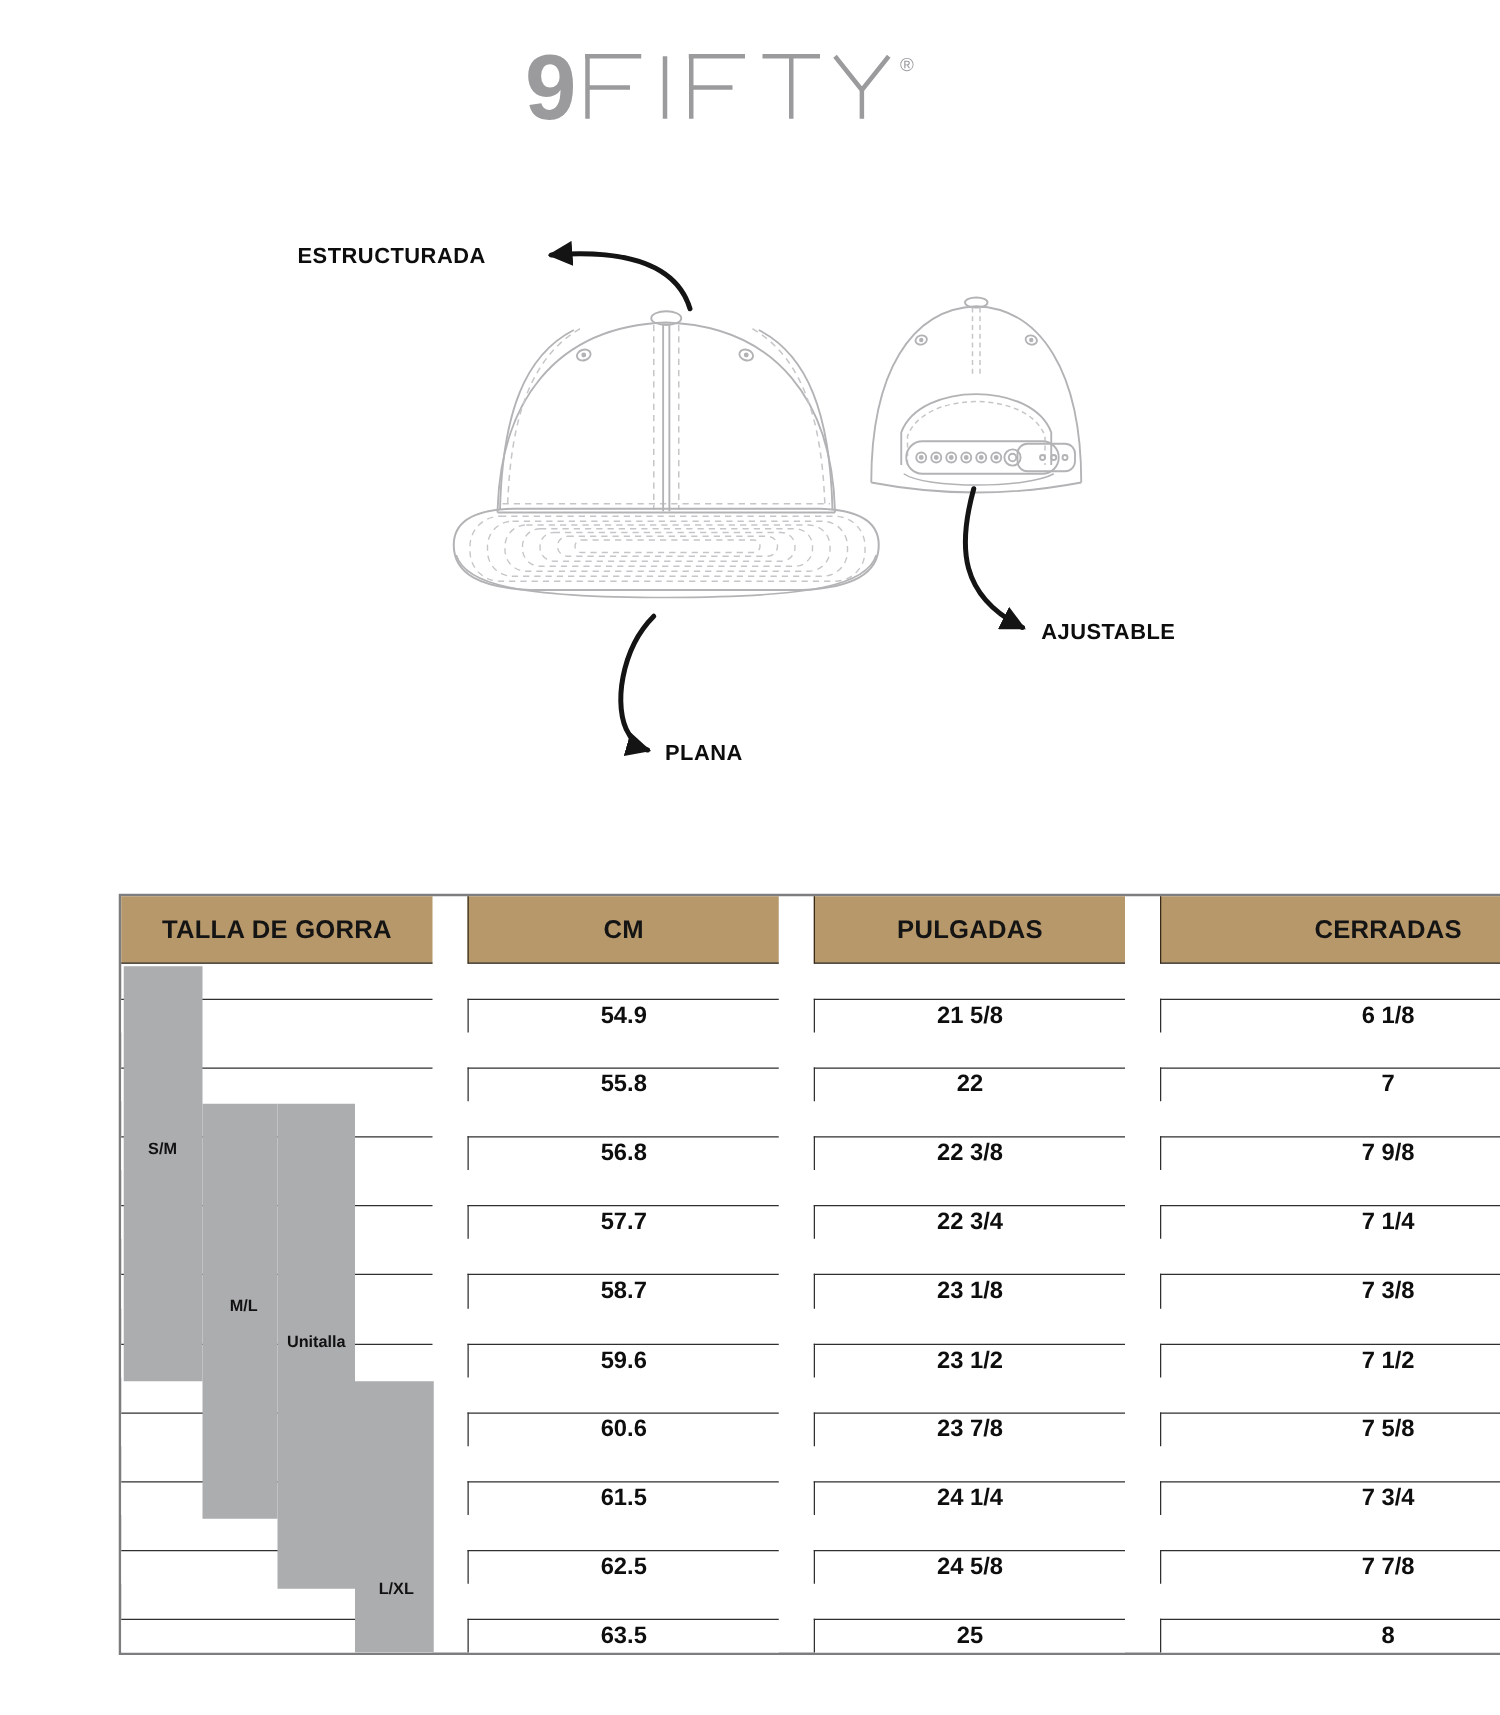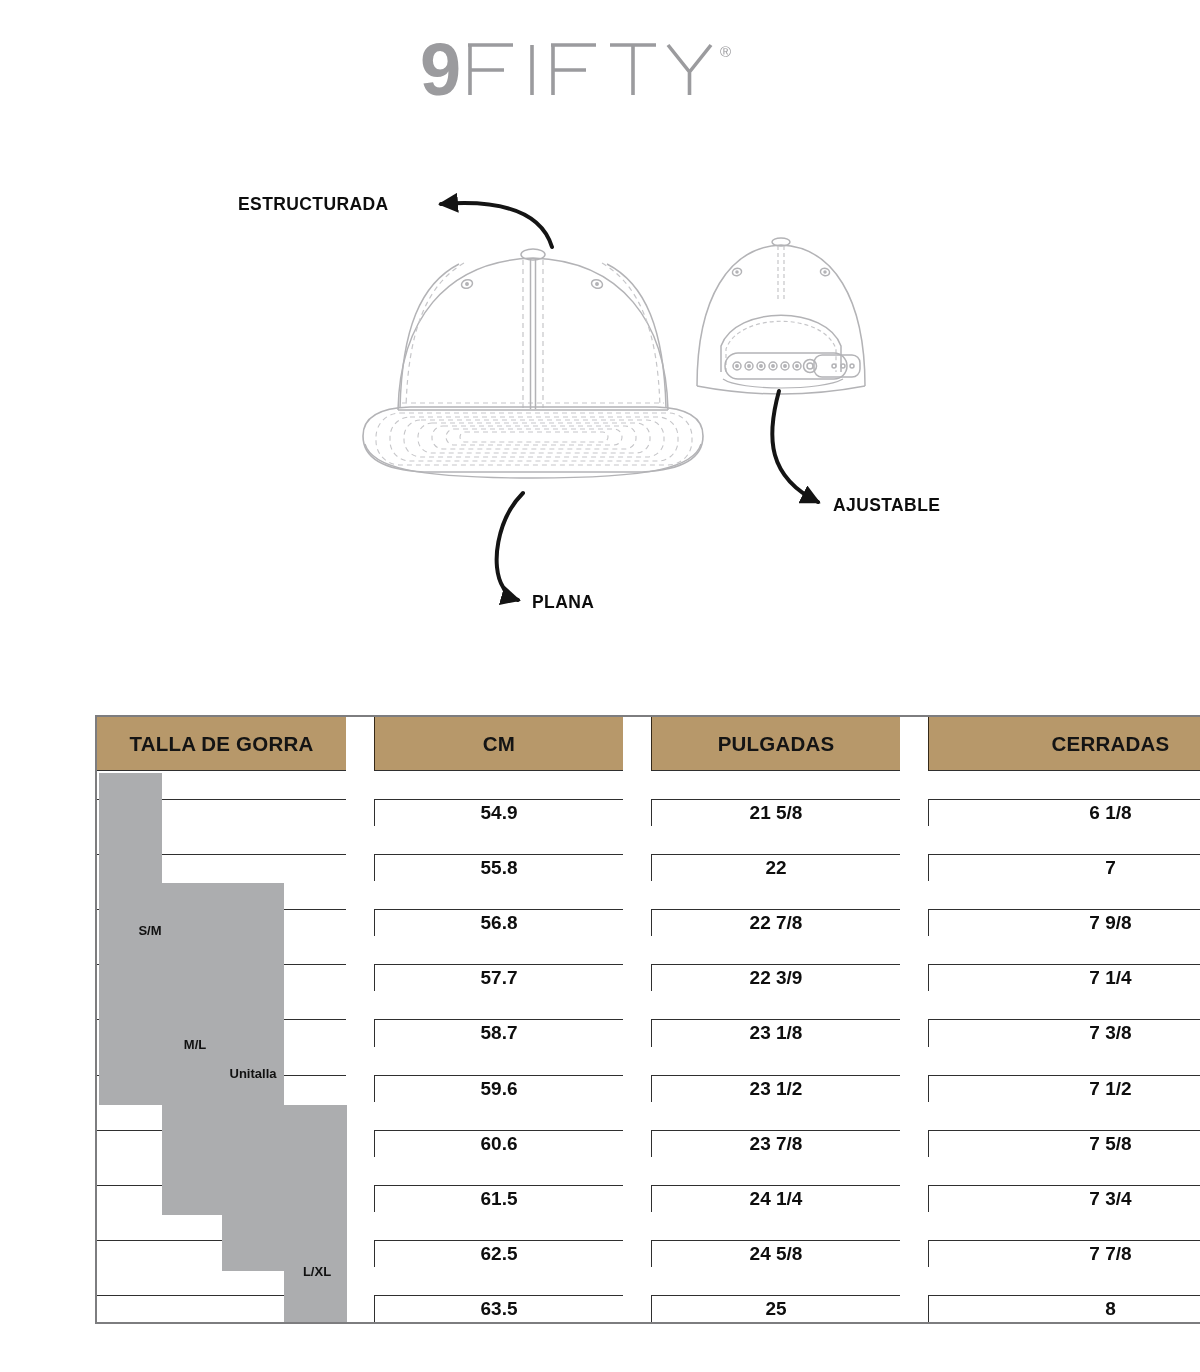--- a/index.html
+++ b/index.html
@@ -61,21 +61,21 @@
   .strip{position:absolute;background:var(--range-gray);z-index:2;}
   .strip-sm {left:2px;   top:56px;  width:63px;  height:332px;}
   .strip-ml {left:65px;  top:166px; width:60px;  height:332px;}
   .strip-uni{left:125px; top:166px; width:62px;  height:388px;}
   .strip-lxl{left:187px; top:388px; width:62.5px;height:217px;}
   .group-label{
     position:absolute;z-index:3;
     font-weight:700;font-size:13px;color:#111;white-space:nowrap;
     transform:translate(-50%,-50%);
   }
-  .gl-sm {left:33px; top:213px;margin-left:20px;}
+  .gl-sm {left:33px; top:202px;}
   .gl-ml {left:98px; top:327px;}
   .gl-uni{left:156px;top:356px;}
   .gl-lxl{left:220px;top:554px;}
 </style>
 </head>
 <body>
 
 <div class="page">
 
   <div class="logo-wrap">
@@ -203,25 +203,25 @@
     <div class="td rtop"></div>
       <div class="td cleft rtop">54.9</div>
       <div class="td cleft rtop">21 5/8</div>
       <div class="td cleft rtop">6 1/8</div>
       <div class="td rtop"></div>
       <div class="td cleft rtop">55.8</div>
       <div class="td cleft rtop">22</div>
       <div class="td cleft rtop">7</div>
       <div class="td rtop"></div>
       <div class="td cleft rtop">56.8</div>
-      <div class="td cleft rtop">22 7/8</div>
+      <div class="td cleft rtop">22 3/8</div>
       <div class="td cleft rtop">7 9/8</div>
       <div class="td rtop"></div>
       <div class="td cleft rtop">57.7</div>
-      <div class="td cleft rtop">22 3/9</div>
+      <div class="td cleft rtop">22 3/4</div>
       <div class="td cleft rtop">7 1/4</div>
       <div class="td rtop"></div>
       <div class="td cleft rtop">58.7</div>
       <div class="td cleft rtop">23 1/8</div>
       <div class="td cleft rtop">7 3/8</div>
       <div class="td rtop"></div>
       <div class="td cleft rtop">59.6</div>
       <div class="td cleft rtop">23 1/2</div>
       <div class="td cleft rtop">7 1/2</div>
       <div class="td rtop"></div>

